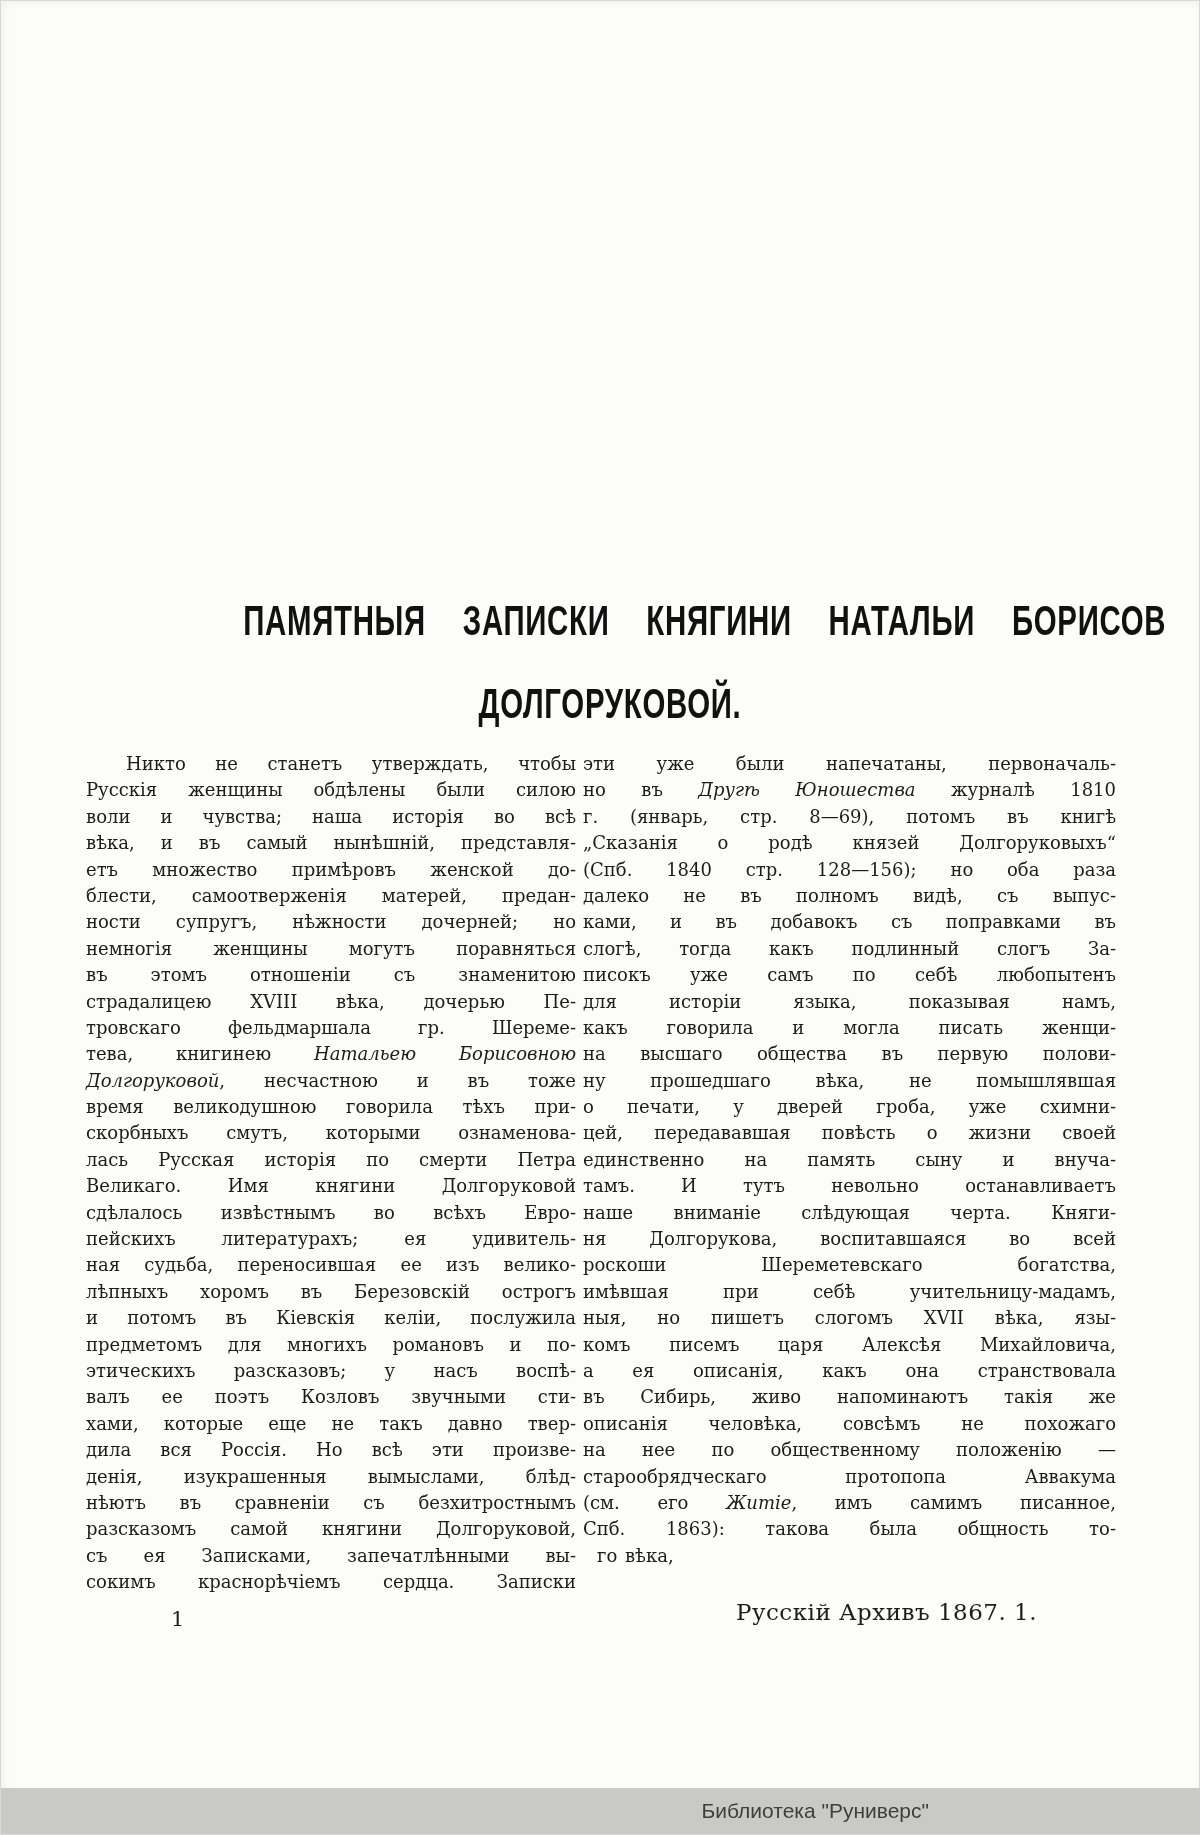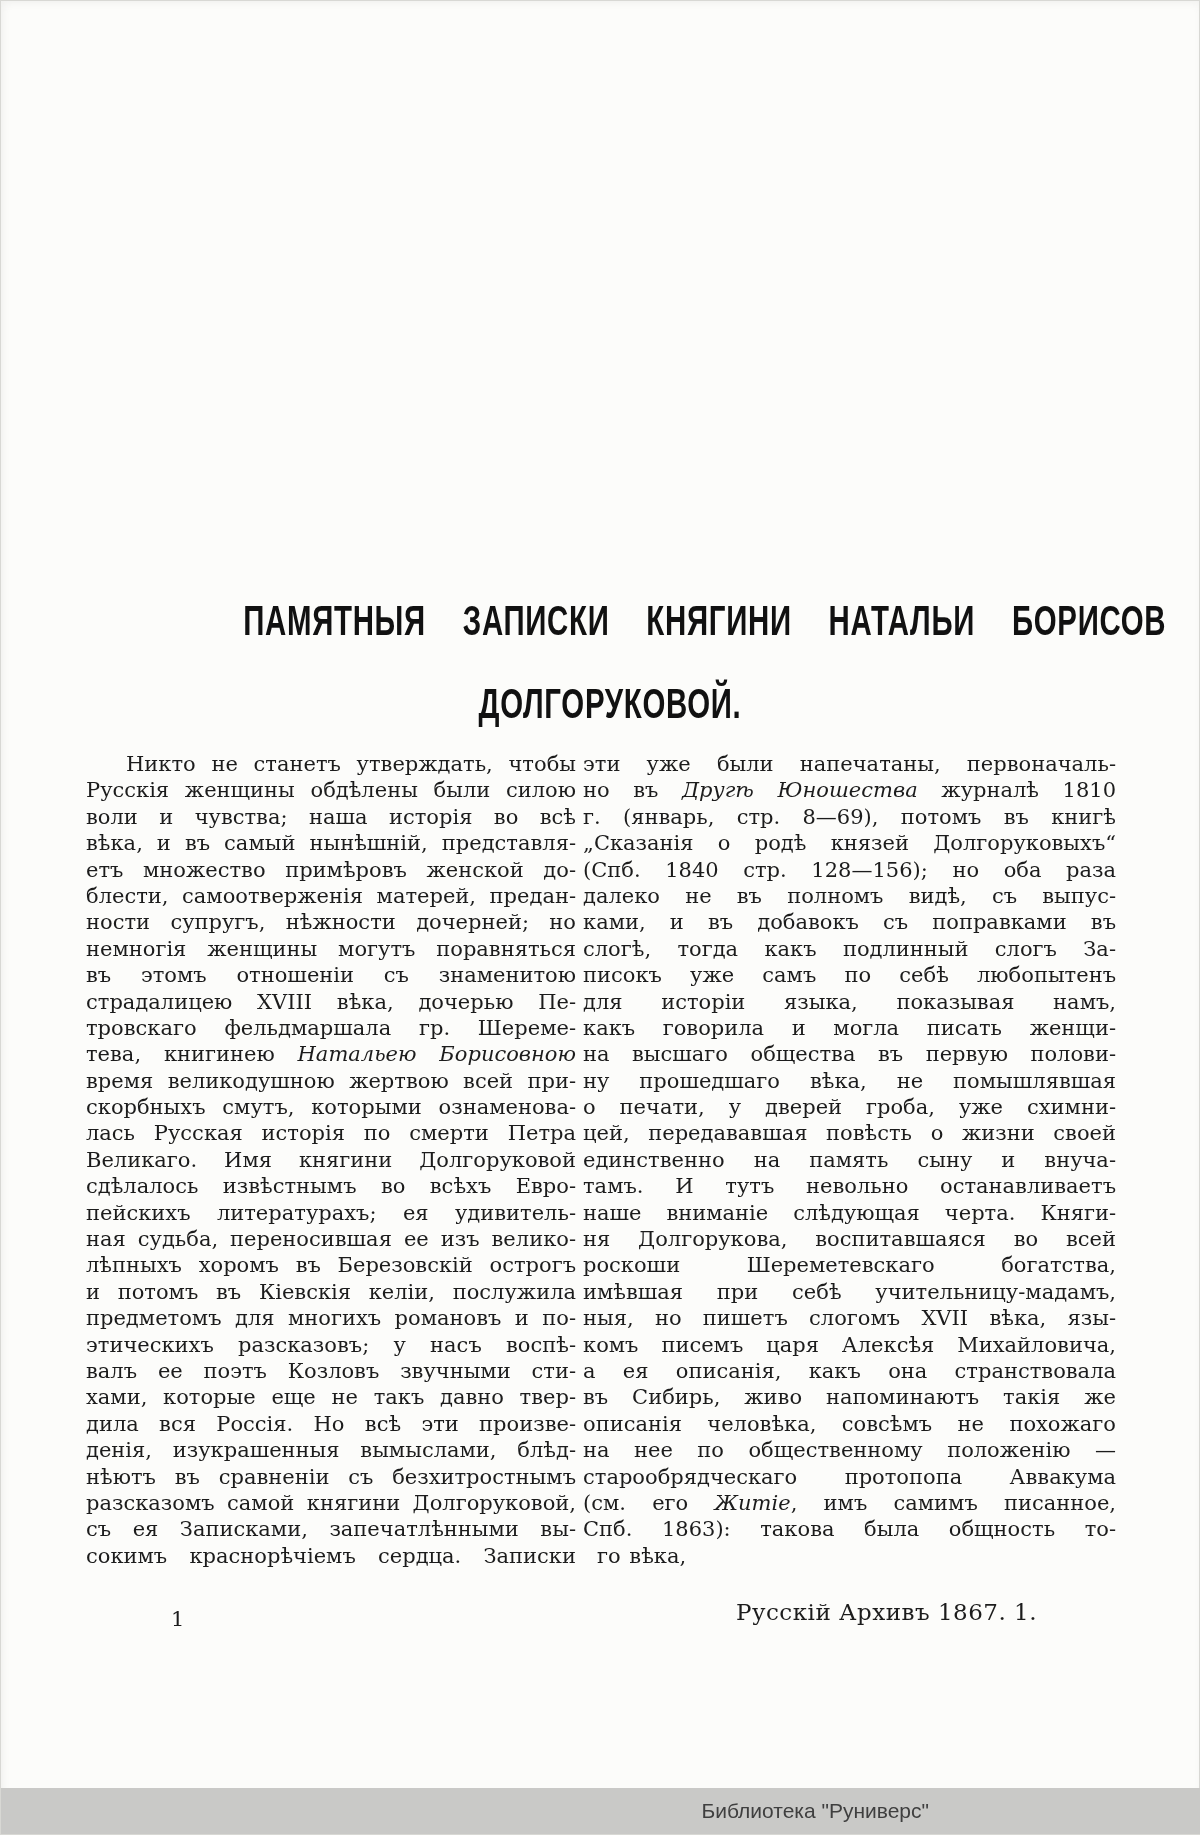--- a/index.html
+++ b/index.html
@@ -28,21 +28,21 @@
     white-space: nowrap;
     transform: scaleX(0.70);
     transform-origin: 50% 50%;
   }
   #title-line-1 { top: 596px; word-spacing: 40px; }
   #title-line-2 { top: 679px; }
 
   .col {
     position: absolute;
     top: 750px;
-    font-size: 21px;
+    font-size: 18px;
     word-spacing: 2px;
   }
   .col-left  { left: 85px;  width: 490px; }
   .col-right { left: 582px; width: 533px; }
   .line {
     height: 26.4px;
     line-height: 26.4px;
     text-align: justify;
     text-align-last: justify;
     white-space: normal;
@@ -93,21 +93,22 @@
       <div class="line">воли и чувства; наша исторія во всѣ</div>
       <div class="line">вѣка, и въ самый нынѣшній, представля-</div>
       <div class="line">етъ множество примѣровъ женской до-</div>
       <div class="line">блести, самоотверженія матерей, предан-</div>
       <div class="line">ности супругъ, нѣжности дочерней; но</div>
       <div class="line">немногія женщины могутъ поравняться</div>
       <div class="line">въ этомъ отношеніи съ знаменитою</div>
       <div class="line">страдалицею XVIII вѣка, дочерью Пе-</div>
       <div class="line">тровскаго фельдмаршала гр. Шереме-</div>
       <div class="line">тева, книгинею <i>Натальею Борисовною</i></div>
-      <div class="line">время великодушною жертвою всей при-</div>
+      <div class="line"><i>Долгоруковой</i>, несчастною и въ тоже</div>
+      <div class="line">время великодушною говорила тѣхъ при-</div>
       <div class="line">скорбныхъ смутъ, которыми ознаменова-</div>
       <div class="line">лась Русская исторія по смерти Петра</div>
       <div class="line">Великаго. Имя княгини Долгоруковой</div>
       <div class="line">сдѣлалось извѣстнымъ во всѣхъ Евро-</div>
       <div class="line">пейскихъ литературахъ; ея удивитель-</div>
       <div class="line">ная судьба, переносившая ее изъ велико-</div>
       <div class="line">лѣпныхъ хоромъ въ Березовскій острогъ</div>
       <div class="line">и потомъ въ Кіевскія келіи, послужила</div>
       <div class="line">предметомъ для многихъ романовъ и по-</div>
       <div class="line">этическихъ разсказовъ; у насъ воспѣ-</div>

